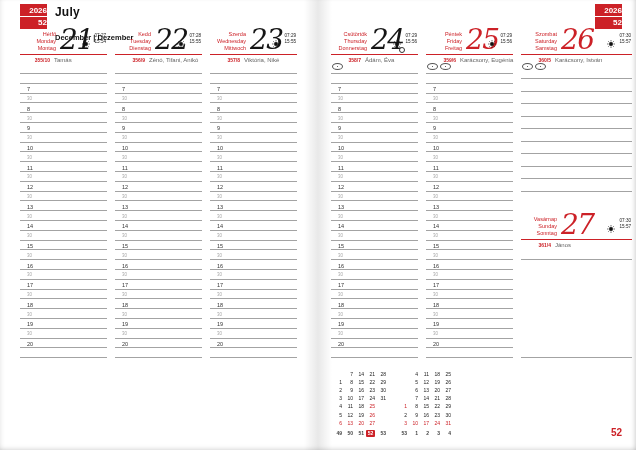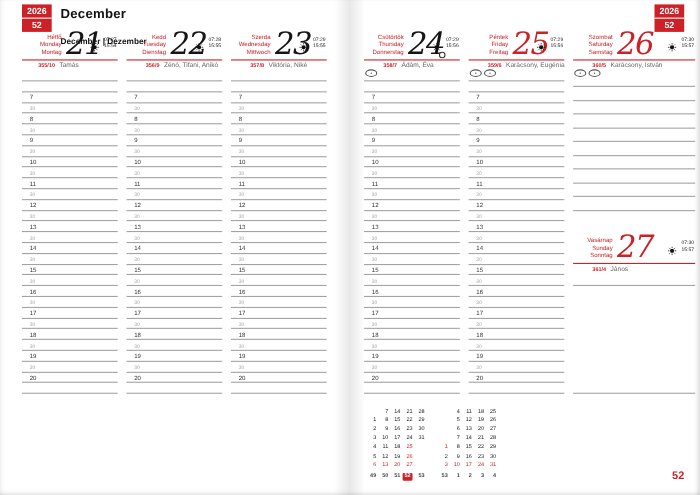--- a/index.html
+++ b/index.html
@@ -3,21 +3,21 @@
 <meta charset="utf-8">
 <style>
   :root{ --red:#cc2127; }
   html,body{margin:0;padding:0;background:#e9e9e7;}
   .page{position:relative;width:636px;height:450px;background:#ffffff;overflow:hidden;
         font-family:"Liberation Sans",sans-serif;
         box-shadow: inset -4px 0 5px -3px rgba(0,0,0,.18), inset 0 -4px 5px -3px rgba(0,0,0,.14), inset 4px 0 5px -3px rgba(0,0,0,.08);}
   .gutter{position:absolute;left:304px;top:0;width:28px;height:100%;
         background:linear-gradient(90deg,rgba(0,0,0,0),rgba(0,0,0,0.09) 50%,rgba(0,0,0,0));}
   
-  .yearbox{position:absolute;top:4px;width:27px;background:var(--red);color:#fff;text-align:center;
+  .yearbox{position:absolute;top:4px;width:27px;background:var(--red);color:#fff;text-align:right;
         font-weight:bold;font-size:8px;line-height:9px;}
   .yb-left{left:20px;} .yb-right{left:595px;}
   .yb-year{padding:2px 0 1px;border-bottom:1.5px solid #fff;}
   .yb-week{padding:1px 0 2px;}
   .title-block{position:absolute;left:55px;top:5px;color:#111;}
   .title{font-size:12px;font-weight:bold;letter-spacing:.2px;}
   .subtitle{font-size:7.5px;font-weight:bold;margin-top:14px;}
   
   .day-col{position:absolute;top:30px;height:340px;}
   .day-block{position:absolute;left:0;right:0;}
@@ -53,21 +53,21 @@
 
 <div class="page" id="page">
   <div class="gutter"></div>
 
   <div class="yearbox yb-left">
     <div class="yb-year">2026</div>
     <div class="yb-week">52</div>
   </div>
 
   <div class="title-block">
-    <div class="title">December</div>
+    <div class="title">July</div>
     <div class="subtitle">December | Dezember</div>
   </div>
 
   <div class="yearbox yb-right">
     <div class="yb-year">2026</div>
     <div class="yb-week">52</div>
   </div>
 
   <div class="minical" id="minical">
       <div class="mc-cell" style="left: 0px; top: 8.1px;">1</div>

